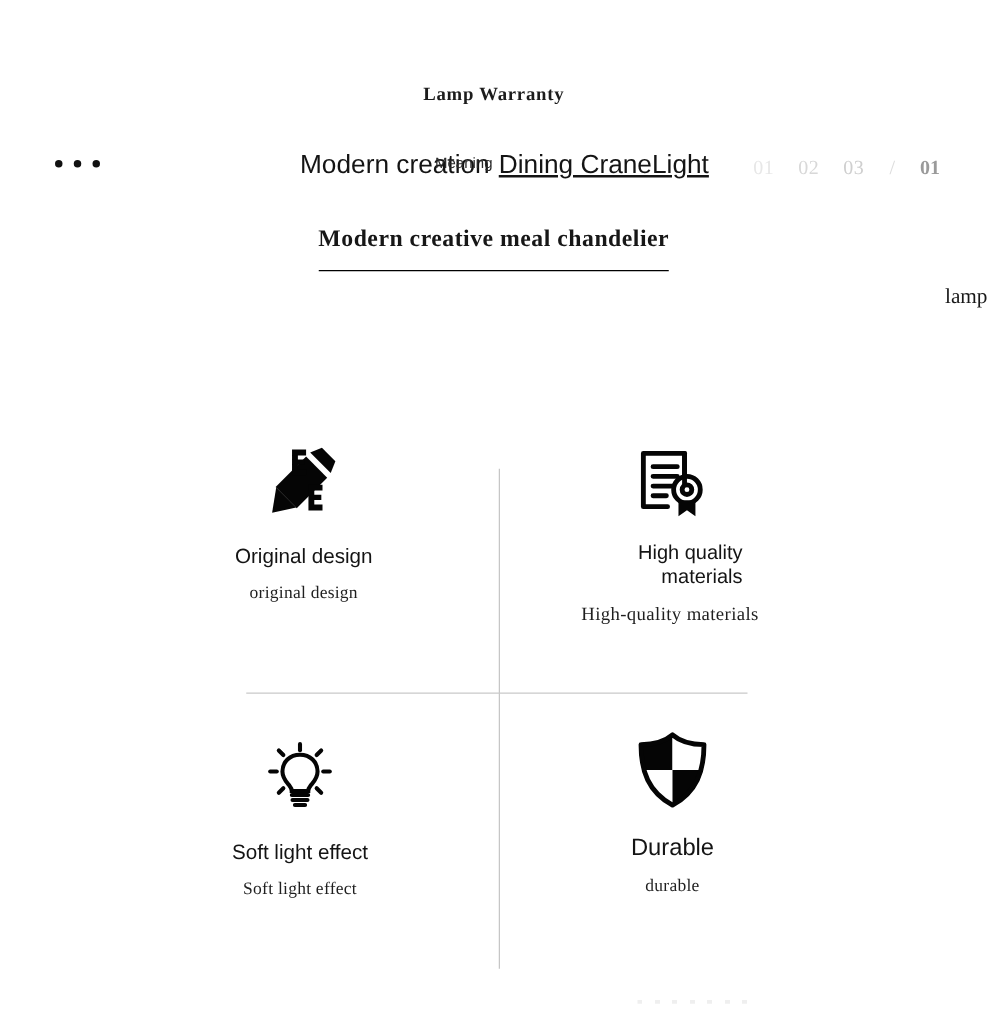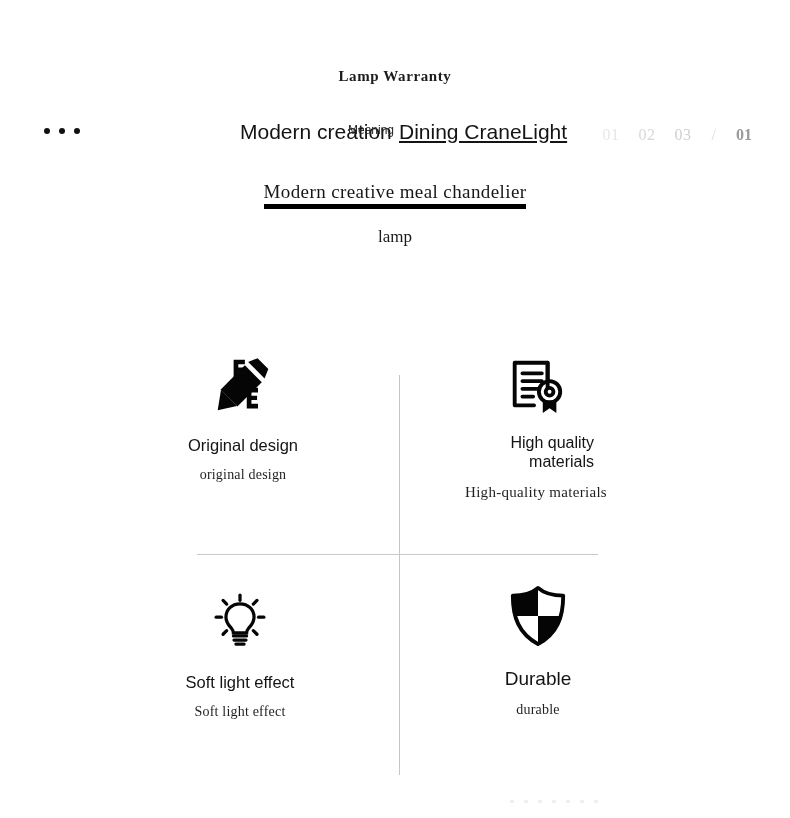--- a/index.html
+++ b/index.html
@@ -113,29 +113,30 @@
     left: 0;
     width: 790px;
     text-align: center;
     font-family: "Liberation Serif", serif;
     font-size: 19px;
     font-weight: 400;
     color: #171717;
     letter-spacing: 0.4px;
   }
   .subtitle span {
-    border-bottom: 5px solid #000000;
-    padding-bottom: 2px;
+    border-bottom: 1px solid #000000;
+    padding-bottom: 14px;
+    font-weight: bold;
   }
   .subtitle-second {
     position: absolute;
     top: 227px;
     left: 0;
     width: 790px;
-    text-align: center;
+    text-align: right;
     font-family: "Liberation Serif", serif;
     font-size: 17px;
     color: #191919;
   }
 
   
   .grid {
     position: absolute;
     left: 0;
     top: 330px;

